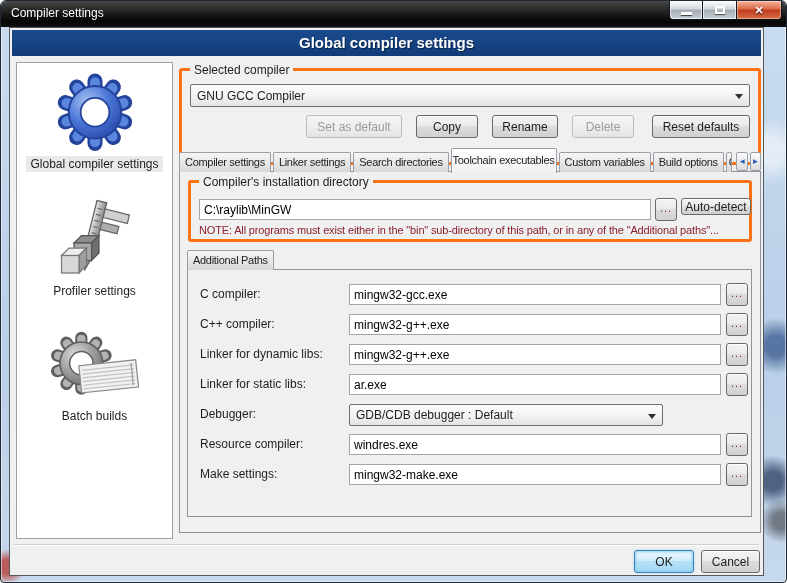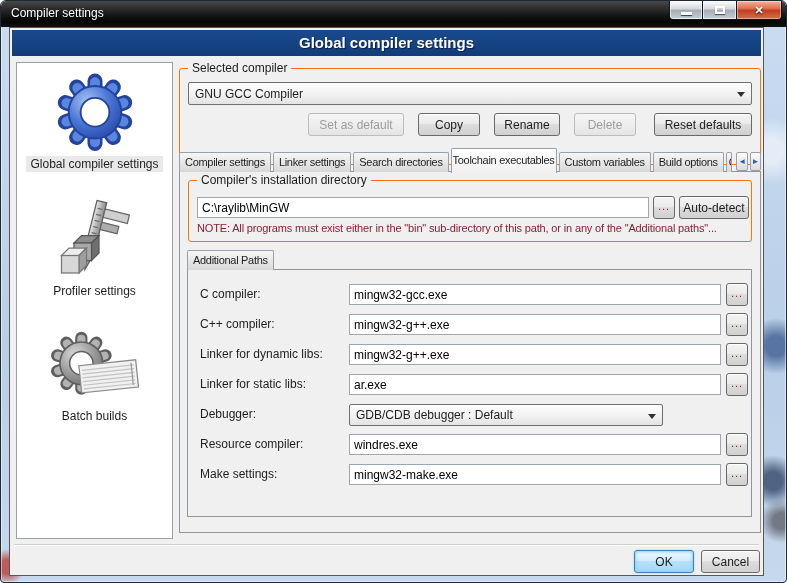--- a/index.html
+++ b/index.html
@@ -66,21 +66,21 @@
   .sidebar {
     position:absolute; left:6px; top:34px; width:157px; height:477px;
     background:#fff; border:1px solid #9aa1a9;
     display:flex; flex-direction:column; align-items:center;
   }
   .side-item { display:flex; flex-direction:column; align-items:center; cursor:default; }
   .side-label { margin-top:5px; padding:1px 4px; font-size:12px; white-space:nowrap; }
   .side-label.sel { background:#e9e9e9; }
 
   
-  .fieldset { position:absolute; border:1px solid #f97316; border-radius:3px;padding-left:29px; }
+  .fieldset { position:absolute; border:3px solid #f97316; border-radius:3px;padding-left:29px; }
   .legend {
     position:absolute; top:-8px; left:8px; background:#f0f0f0; padding:0 4px;
     font-size:12px; color:#1c1c1c; white-space:nowrap;
   }
 
   .fs-selcomp { left:169px; top:40px; width:582px; height:97px; }
 
   
   .combo {
     border:1px solid #707070; border-radius:2px;
@@ -139,21 +139,21 @@
   .path-input { position:absolute; left:8px; top:16px; width:452px; height:21px; }
   .tfield {
     border:1px solid #a0a6ad; background:#fff; font-family:"Liberation Sans",sans-serif;
     font-size:12px; padding:2px 4px; width:100%; height:100%;
   }
   .browse {
     position:absolute; width:22px; height:23px; font-size:11px; letter-spacing:1px;
     color:#8a2a36; padding:0 0 4px 0;
   }
   .browse-install { left:464px; top:15px; }
-  .autodetect { position:absolute; left:490px; top:15px; width:70px; height:23px; }
+  .autodetect { position:absolute; left:490px; top:15px; width:70px; height:17px; }
   .note {
     position:absolute; left:8px; top:41px; width:550px; overflow:hidden; white-space:nowrap;
     font-size:11px; letter-spacing:-0.15px; color:#8a1f32;
   }
 
   
   .subtabs { position:absolute; left:7px; top:75px; height:23px; display:flex; align-items:flex-end; z-index:3; }
   .subpanel {
     position:absolute; left:7px; top:97px; width:565px; height:248px;
     border:1px solid #8f959c; background:#f0f0f0; z-index:1;

